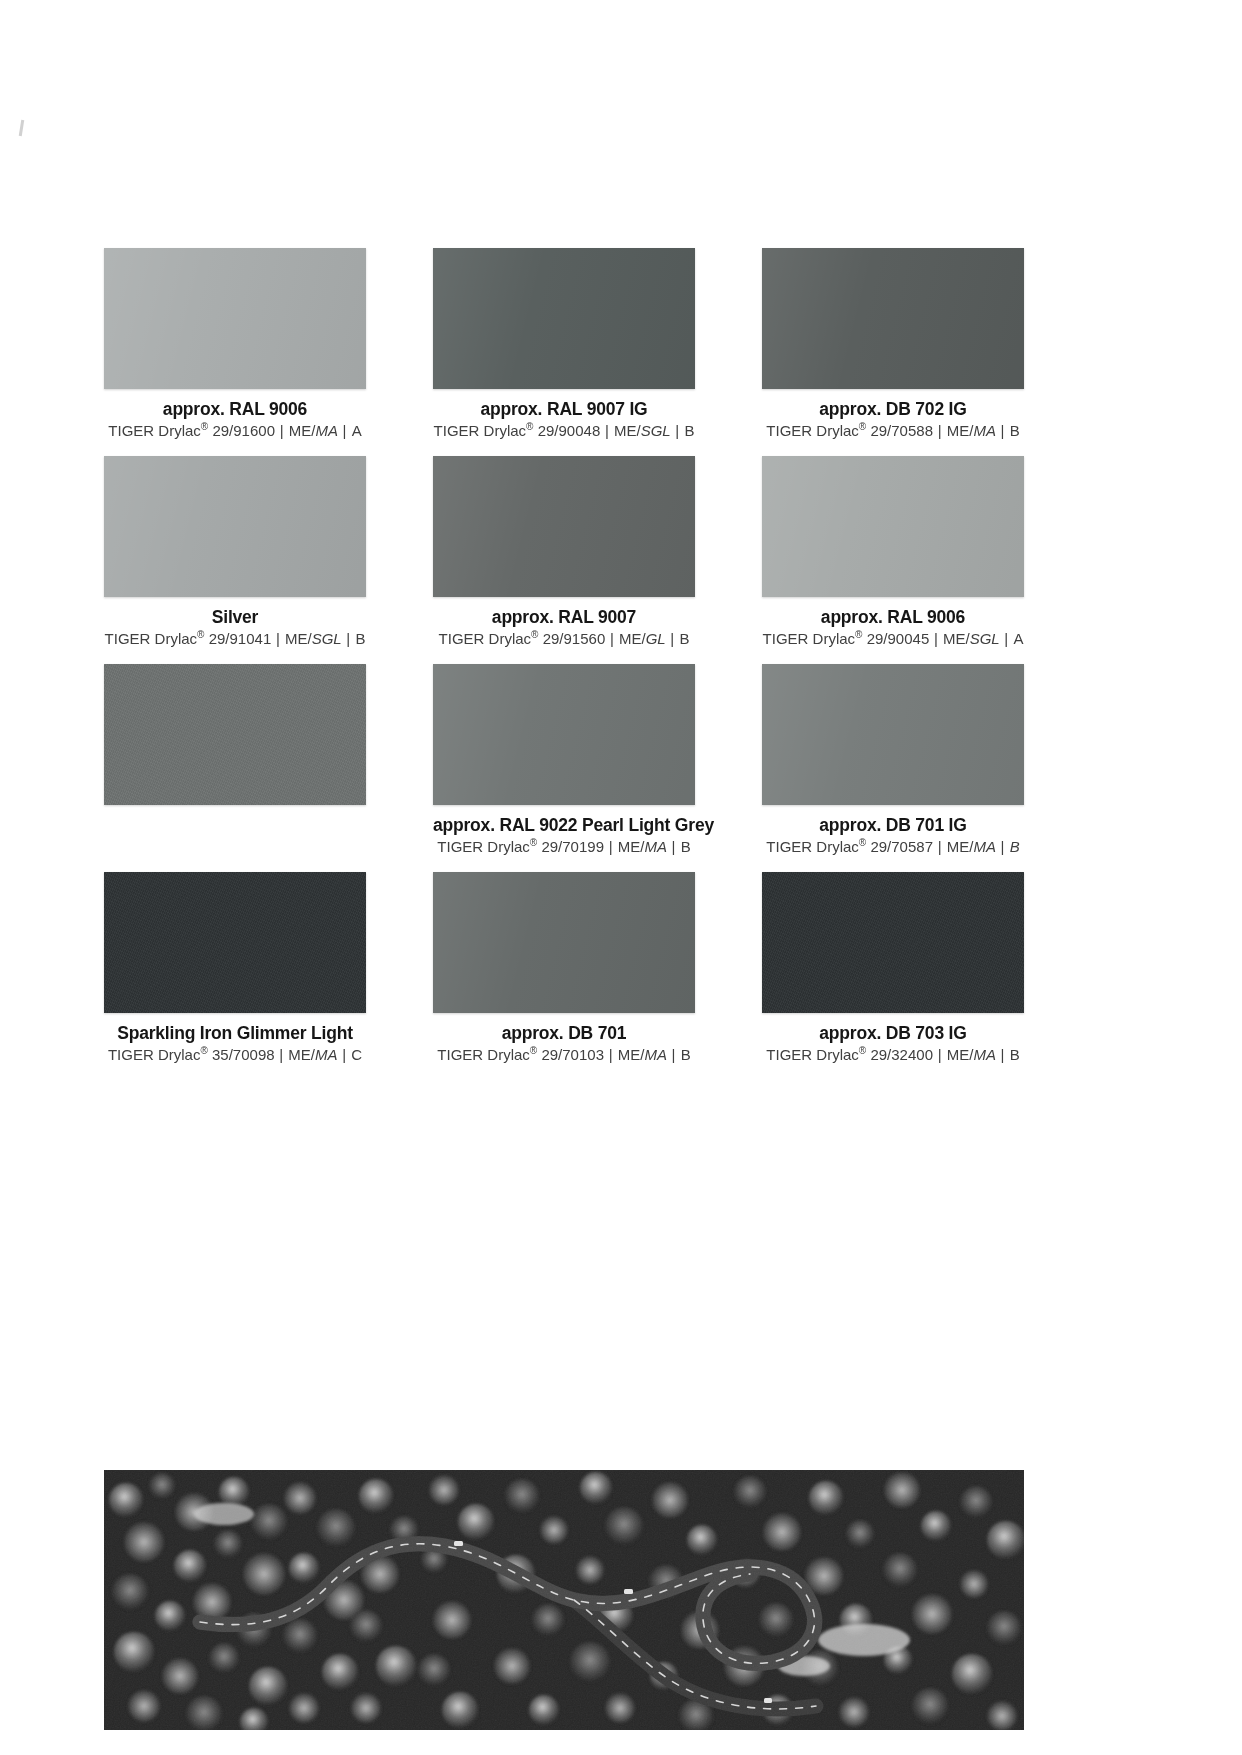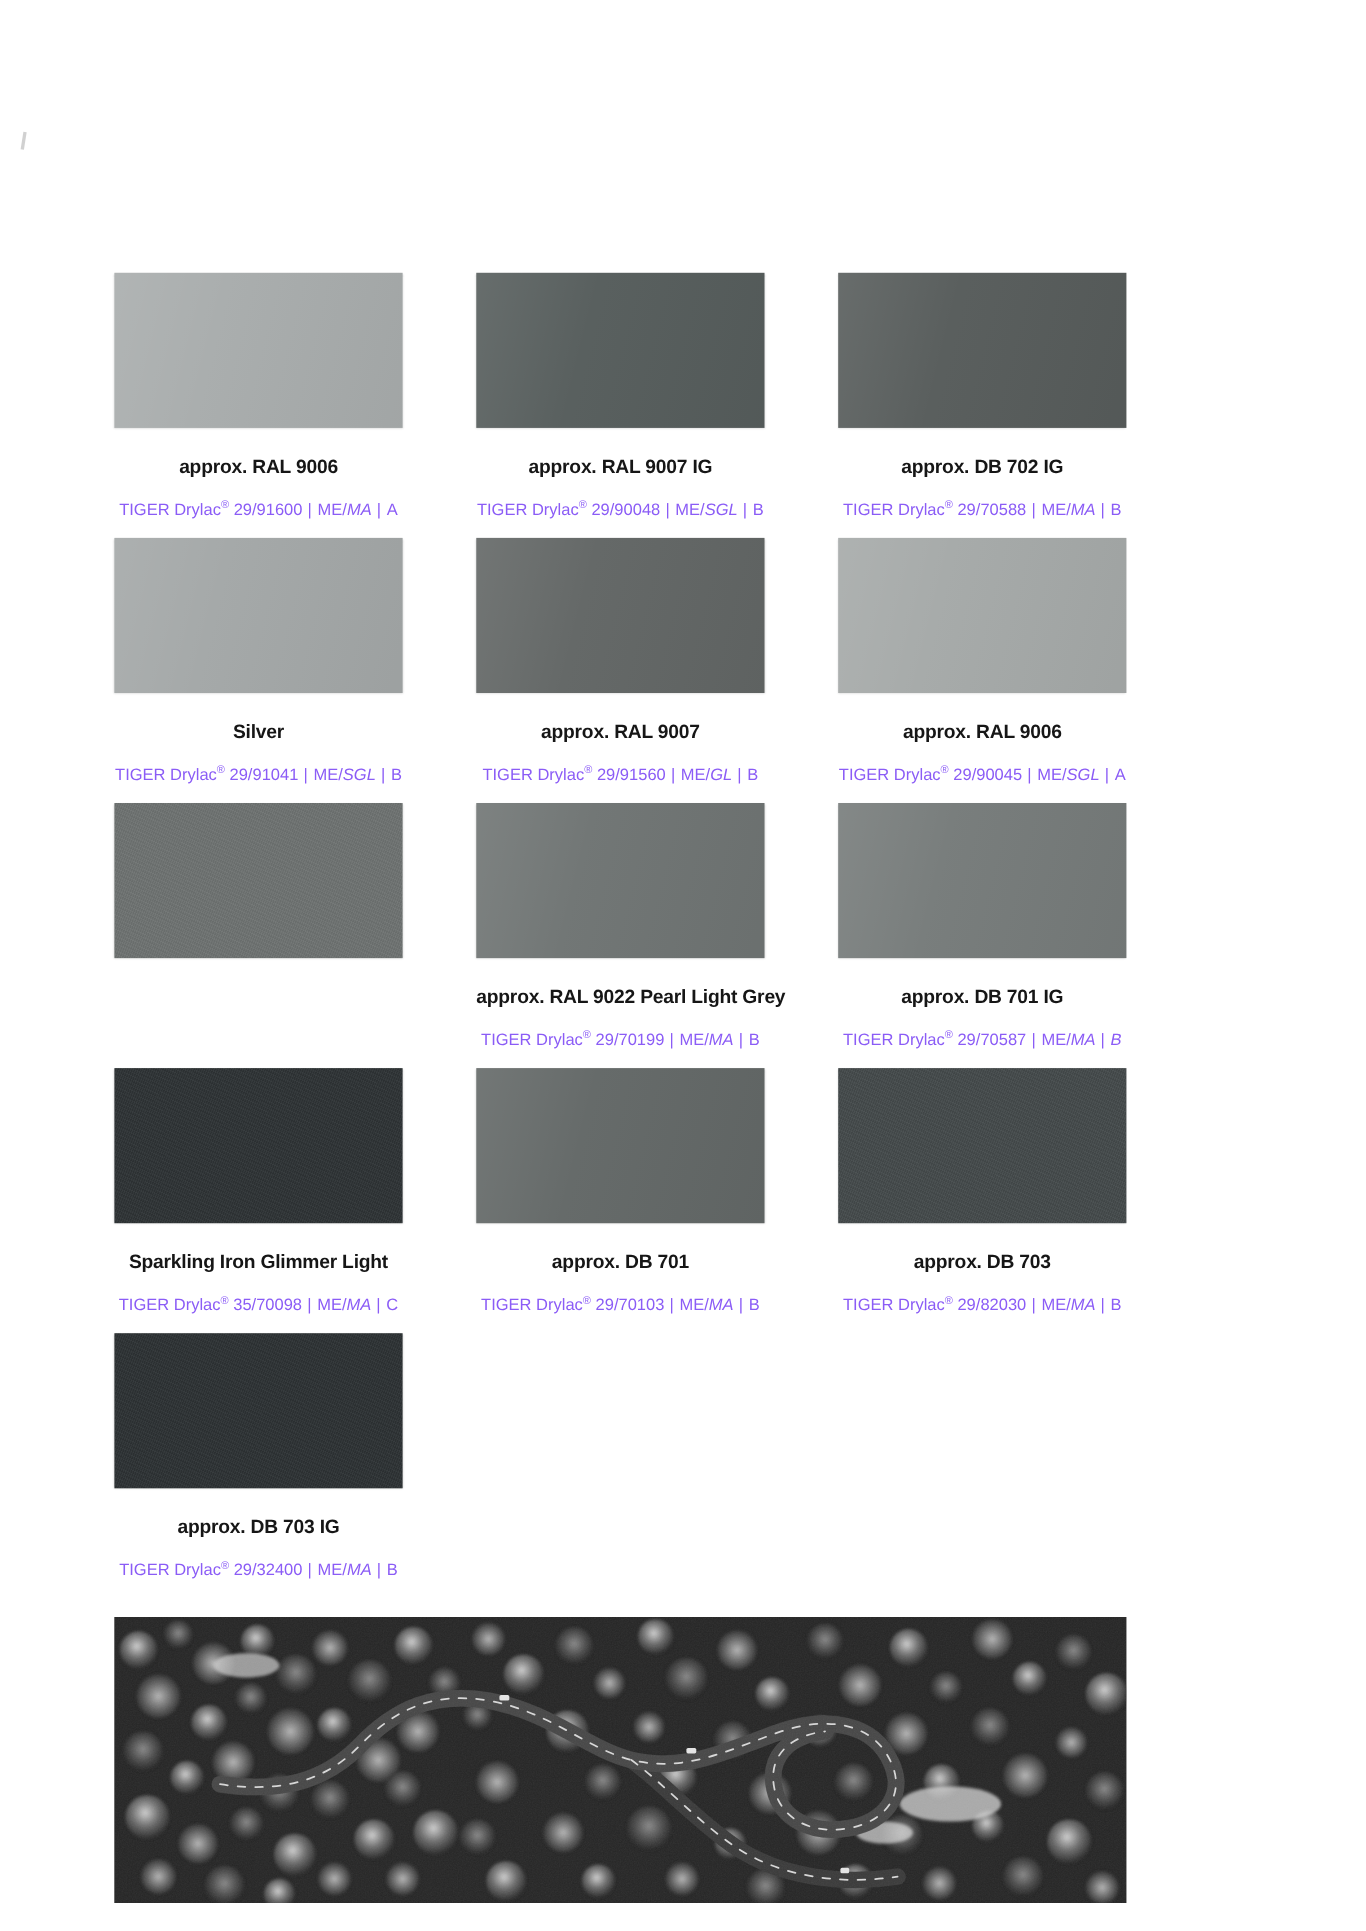--- a/index.html
+++ b/index.html
@@ -72,35 +72,35 @@
   .chip.sheen::after {
     content: "";
     position: absolute;
     inset: 0;
     background: linear-gradient(104deg, rgba(255,255,255,0.10) 0%, rgba(255,255,255,0.02) 38%, rgba(0,0,0,0.04) 100%);
     pointer-events: none;
   }
 
   .caption {
     text-align: center;
-    padding-top: 26px;
+    padding-top: 11px;
   }
   .c-name {
     font-size: 17.5px;
     font-weight: bold;
     letter-spacing: -0.2px;
     line-height: 1.14;
     color: #161616;
     white-space: nowrap;
   }
   .c-code {
     font-size: 15px;
     line-height: 1.2;
-    color: #8b5cf6;
-    margin-top: 20px;
+    color: #404040;
+    margin-top: 2px;
     white-space: nowrap;
   }
   .c-code .reg {
     font-size: 10px;
     vertical-align: super;
     line-height: 0;
   }
   .c-code .ital {
     font-style: italic;
   }
@@ -196,27 +196,20 @@
         <div class="caption">
           <div class="c-name">Sparkling Iron Glimmer Light</div>
           <div class="c-code"><span>TIGER Drylac</span><span class="reg">®</span> <span>35/70098</span><span class="sep"> | </span><span>ME/</span><span class="ital">MA</span><span class="sep"> | </span><span>C</span></div>
         </div>
       </div>
       <div class="cell">
         <div class="chip sheen" style="background: rgb(99, 104, 103);"></div>
         <div class="caption">
           <div class="c-name">approx. DB 701</div>
           <div class="c-code"><span>TIGER Drylac</span><span class="reg">®</span> <span>29/70103</span><span class="sep"> | </span><span>ME/</span><span class="ital">MA</span><span class="sep"> | </span><span>B</span></div>
-        </div>
-      </div>
-      <div class="cell">
-        <div class="chip tex" style="background: rgb(68, 74, 75);"></div>
-        <div class="caption">
-          <div class="c-name">approx. DB 703</div>
-          <div class="c-code"><span>TIGER Drylac</span><span class="reg">®</span> <span>29/82030</span><span class="sep"> | </span><span>ME/</span><span class="ital">MA</span><span class="sep"> | </span><span>B</span></div>
         </div>
       </div>
       <div class="cell">
         <div class="chip tex" style="background: rgb(45, 50, 52);"></div>
         <div class="caption">
           <div class="c-name">approx. DB 703 IG</div>
           <div class="c-code"><span>TIGER Drylac</span><span class="reg">®</span> <span>29/32400</span><span class="sep"> | </span><span>ME/</span><span class="ital">MA</span><span class="sep"> | </span><span>B</span></div>
         </div>
       </div>
     </div>

